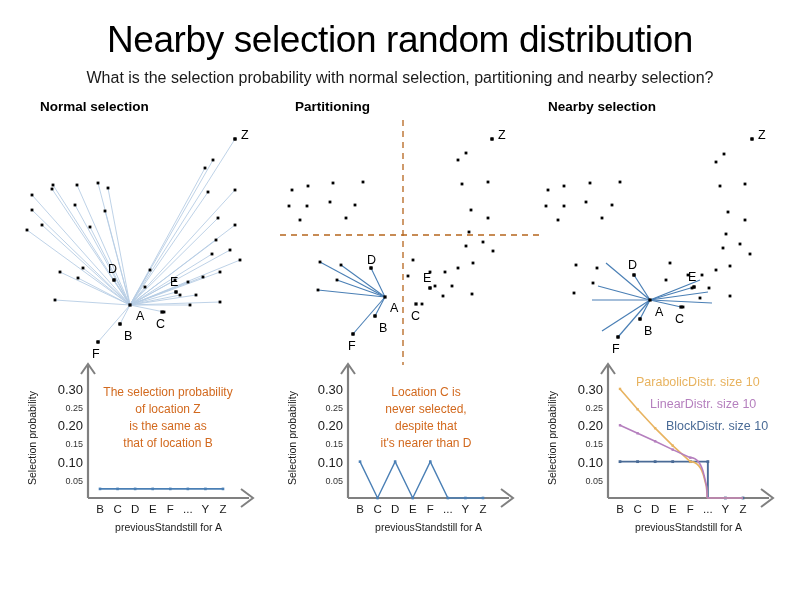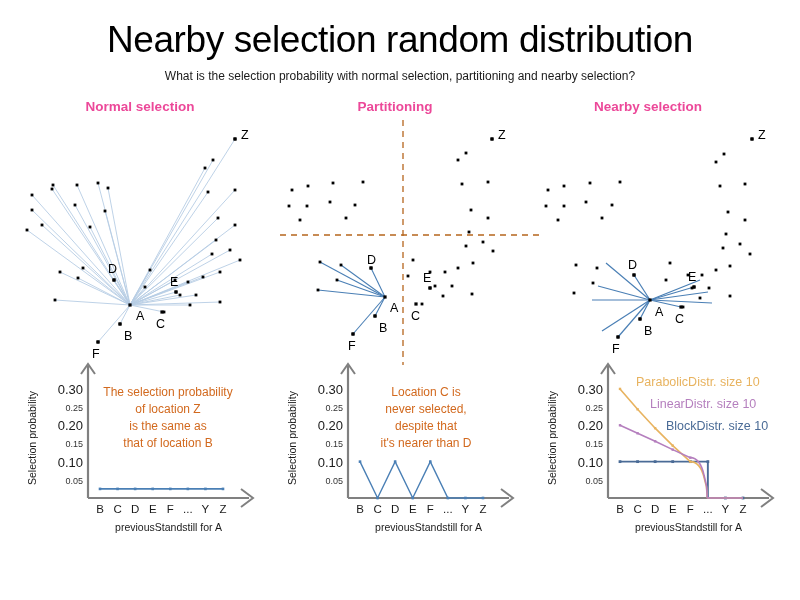--- a/index.html
+++ b/index.html
@@ -10,25 +10,25 @@
   }
   #root{position:relative;width:800px;height:498px;}
 
   .title{
     position:absolute;top:18px;left:0;width:800px;text-align:center;
     font-size:37px;font-weight:400;letter-spacing:-0.4px;color:#000;
     line-height:44px;
   }
   .subtitle{
     position:absolute;top:69px;left:0;width:800px;text-align:center;
-    font-size:12px;font-weight:400;color:#1a1a1a;
+    font-size:16px;font-weight:400;color:#1a1a1a;
   }
   .panel-head{
     position:absolute;top:99px;font-size:13.5px;font-weight:bold;
-    color:#ec4899;text-align:center;
+    color:#000000;
   }
   .ph1{left:40px;width:200px;}
   .ph2{left:295px;width:200px;}
   .ph3{left:548px;width:200px;}
 
   .diagram{position:absolute;top:120px;width:260px;height:245px;}
   .d1{left:20px;}
   .d2{left:280px;}
   .d3{left:540px;}
 

